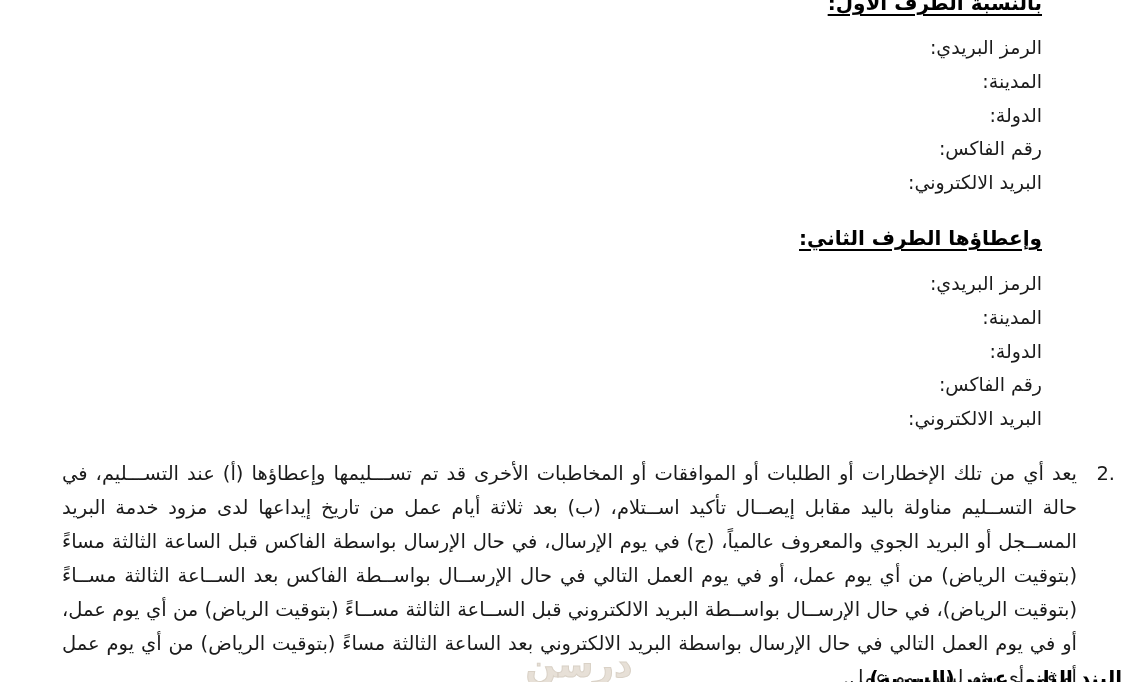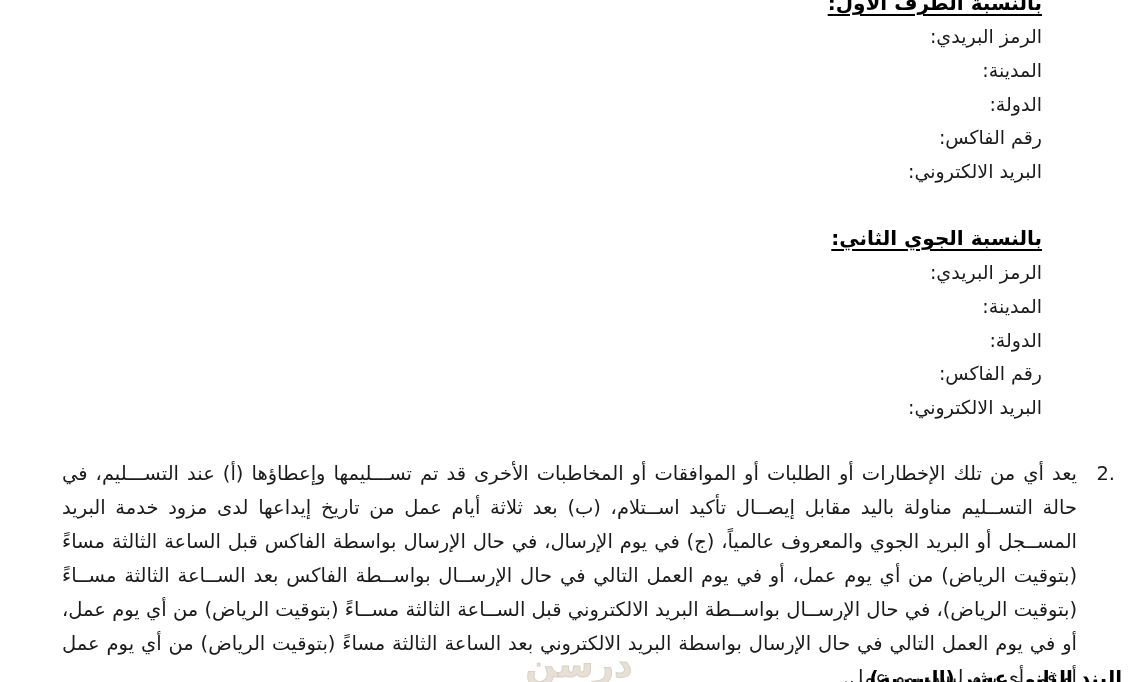--- a/index.html
+++ b/index.html
@@ -32,20 +32,21 @@
   }
   .fields {
     position: absolute;
     right: 93px;
     text-align: right;
     font-size: 19px;
     line-height: 33.8px;
     color: #1b1b1b;
     z-index: 2;
     list-style: none;
+    margin-top: 11px;
   }
   .clause {
     position: absolute;
     top: 457px;
     right: 58px;
     left: 62px;
     font-size: 19.5px;
     line-height: 34px;
     text-align: justify;
     text-align-last: right;
@@ -99,21 +100,21 @@
 
   <div class="section-heading" style="top:-10px;">بالنسبة الطرف الأول:</div>
   <ul class="fields" style="top:20px;">
     <li>الرمز البريدي:</li>
     <li>المدينة:</li>
     <li>الدولة:</li>
     <li>رقم الفاكس:</li>
     <li>البريد الالكتروني:</li>
   </ul>
 
-  <div class="section-heading" style="top:225px;">بالنسبة الجوي الثاني:</div>
+  <div class="section-heading" style="top:225px;">وإعطاؤها الطرف الثاني:</div>
   <ul class="fields" style="top:256px;">
     <li>الرمز البريدي:</li>
     <li>المدينة:</li>
     <li>الدولة:</li>
     <li>رقم الفاكس:</li>
     <li>البريد الالكتروني:</li>
   </ul>
 
   <div class="clause-number">2.</div>
   <div class="clause">يعد أي من تلك الإخطارات أو الطلبات أو الموافقات أو المخاطبات الأخرى قد تم تســـليمها وإعطاؤها (أ) عند التســـليم، في حالة التســليم مناولة باليد مقابل إيصــال تأكيد اســتلام، (ب) بعد ثلاثة أيام عمل من تاريخ إيداعها لدى مزود خدمة البريد المســجل أو البريد الجوي والمعروف عالمياً، (ج) في يوم الإرسال، في حال الإرسال بواسطة الفاكس قبل الساعة الثالثة مساءً (بتوقيت الرياض) من أي يوم عمل، أو في يوم العمل التالي في حال الإرســال بواســطة الفاكس بعد الســاعة الثالثة مســاءً (بتوقيت الرياض)، في حال الإرســال بواســطة البريد الالكتروني قبل الســاعة الثالثة مســاءً (بتوقيت الرياض) من أي يوم عمل، أو في يوم العمل التالي في حال الإرسال بواسطة البريد الالكتروني بعد الساعة الثالثة مساءً (بتوقيت الرياض) من أي يوم عمل أو في أي يوم ليس يوم عمل.</div>

